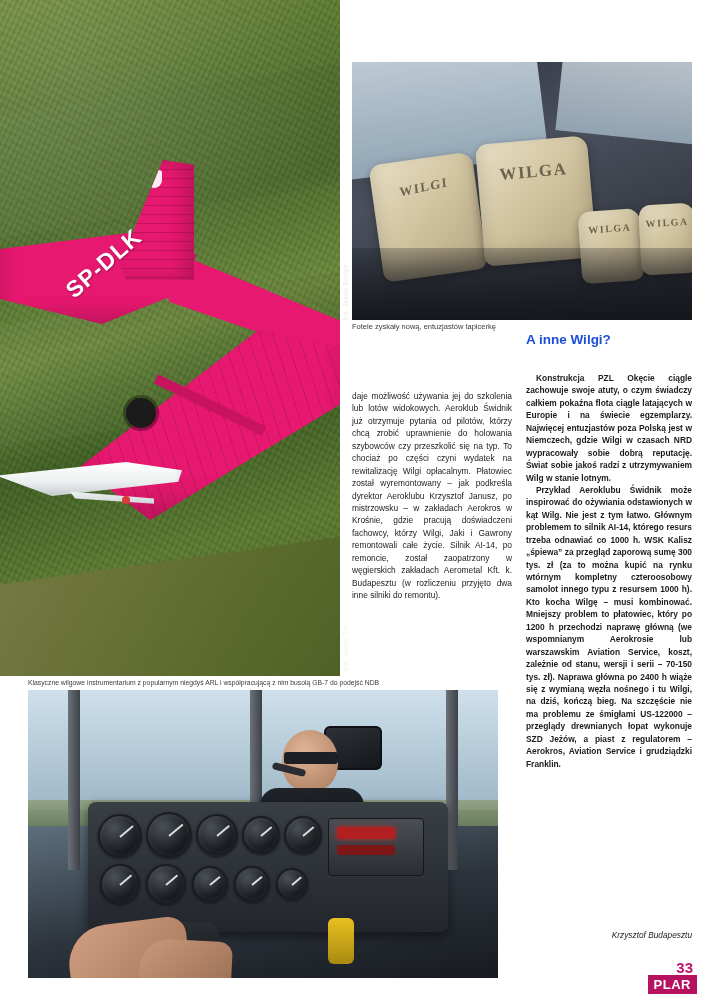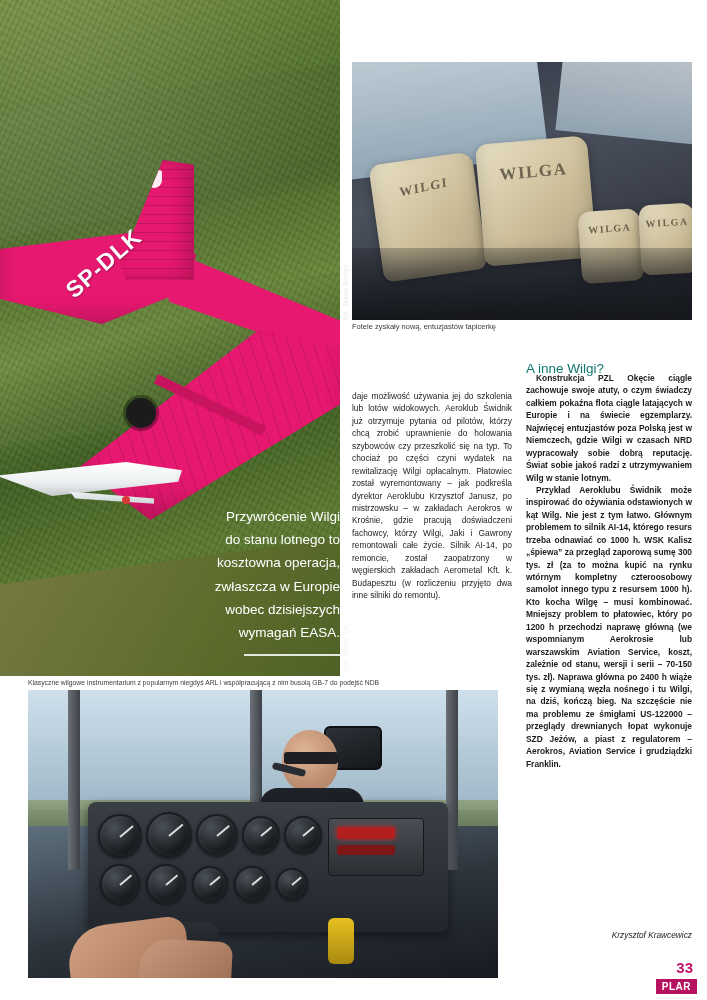--- a/index.html
+++ b/index.html
@@ -283,39 +283,39 @@
     text-align:justify;
     font-family:"Liberation Sans", sans-serif;
   }
   #col-right {
     position:absolute; left:526px; top:350px; width:166px;
     font-size:8.4px; line-height:1.48; color:#1c1c1c;
     text-align:justify;
     font-weight:bold;
   }
   .heading {
-    position:absolute; left:526px; top:361px; width:166px;
-    font-size:13.5px; font-weight:normal; color:#0f766e;
+    position:absolute; left:526px; top:332px; width:166px;
+    font-size:13.5px; font-weight:bold; color:#1d4ed8;
   }
   p.para { margin:0 0 0 0; text-indent:10px; }
   p.first { text-indent:0;margin-top:40px; }
   #author {
     position:absolute; left:526px; top:930px; width:166px;
     text-align:right; font-size:8.3px; font-style:italic; color:#1c1c1c;
   }
 
   
   #folio {
     position:absolute; right:14px; bottom:24px;
     font-size:15px; font-weight:bold; color:#c4126a;
   }
   #brand {
     position:absolute; right:10px; bottom:6px;
     background:#b7125f; color:#fff;
-    font-size:10px; font-weight:bold; letter-spacing:.5px;
+    font-size:13px; font-weight:bold; letter-spacing:.5px;
     padding:2px 6px;
   }
   .thin-rule { position:absolute; right:10px; bottom:20px; width:36px; height:1px; background:#c4126a; }
 </style>
 </head>
 <body>
 
 <div id="page">
 
   <div id="photo-aerial">
@@ -336,29 +336,20 @@
     <div class="ac ac-strut"></div>
     <div class="ac ac-wheel"></div>
     <div class="reg">SP-DLK</div>
 
     <div class="glider">
       <div class="gw"></div>
       <div class="gb"></div>
       <div class="gmark"></div>
     </div>
 
-    <div id="aerial-caption">
-      <div>Przywrócenie Wilgi</div>
-      <div>do stanu lotnego to</div>
-      <div>kosztowna operacja,</div>
-      <div>zwłaszcza w Europie</div>
-      <div>wobec dzisiejszych</div>
-      <div>wymagań EASA.</div>
-      <div class="rule"></div>
-    </div>
   </div>
 
   <div class="credit-vert" style="left:342px; top:252px; height:68px;">fot. Jakub Bartyń</div>
   <div class="credit-vert" style="left:342px; top:600px; height:70px; color:#f0f0f0;">fot. Jacek Sm.</div>
 
   <div id="photo-seats">
     <div class="win"></div>
     <div class="win2"></div>
     <div class="seat" id="seat-fl">
       <div class="st">WILGI</div>
@@ -380,21 +371,21 @@
     <p class="para first">daje możliwość używania jej do szkolenia lub lotów widokowych. Aeroklub Świdnik już otrzymuje pytania od pilotów, którzy chcą zrobić uprawnienie do holowania szybowców czy przeszkolić się na typ. To chociaż po części czyni wydatek na rewitalizację Wilgi opłacalnym. Płatowiec został wyremontowany – jak podkreśla dyrektor Aeroklubu Krzysztof Janusz, po mistrzowsku – w zakładach Aerokros w Krośnie, gdzie pracują doświadczeni fachowcy, którzy Wilgi, Jaki i Gawrony remontowali całe życie. Silnik AI-14, po remoncie, został zaopatrzony w węgierskich zakładach Aerometal Kft. k. Budapesztu (w rozliczeniu przyjęto dwa inne silniki do remontu).</p>
   </div>
 
   <div class="heading">A inne Wilgi?</div>
 
   <div id="col-right" style="top:372px">
     <p class="para">Konstrukcja PZL Okęcie ciągle zachowuje swoje atuty, o czym świadczy całkiem pokaźna flota ciągle latających w Europie i na świecie egzemplarzy. Najwięcej entuzjastów poza Polską jest w Niemczech, gdzie Wilgi w czasach NRD wypracowały sobie dobrą reputację. Świat sobie jakoś radzi z utrzymywaniem Wilg w stanie lotnym.</p>
     <p class="para">Przykład Aeroklubu Świdnik może inspirować do ożywiania odstawionych w kąt Wilg. Nie jest z tym łatwo. Głównym problemem to silnik AI-14, którego resurs trzeba odnawiać co 1000 h. WSK Kalisz „śpiewa” za przegląd zaporową sumę 300 tys. zł (za to można kupić na rynku wtórnym kompletny czteroosobowy samolot innego typu z resursem 1000 h). Kto kocha Wilgę – musi kombinować. Mniejszy problem to płatowiec, który po 1200 h przechodzi naprawę główną (we wspomnianym Aerokrosie lub warszawskim Aviation Service, koszt, zależnie od stanu, wersji i serii – 70-150 tys. zł). Naprawa główna po 2400 h wiąże się z wymianą węzła nośnego i tu Wilgi, na dziś, kończą bieg. Na szczęście nie ma problemu ze śmigłami US-122000 – przeglądy drewnianych łopat wykonuje SZD Jeżów, a piast z regulatorem – Aerokros, Aviation Service i grudziądzki Franklin.</p>
   </div>
 
-  <div id="author">Krzysztof Krawcewicz</div>
+  <div id="author">Krzysztof Budapesztu</div>
 
   <div id="cockpit-caption">Klasyczne wilgowe instrumentarium z popularnym niegdyś ARL i współpracującą z nim busolą GB-7 do podejść NDB</div>
   <div id="photo-cockpit">
     <div class="sky"></div>
     <div class="horizon"></div>
     <div class="frame-v" style="left:40px"></div>
     <div class="frame-v" style="left:222px"></div>
     <div class="frame-v" style="left:418px"></div>
 
     <div class="mirror"></div>

